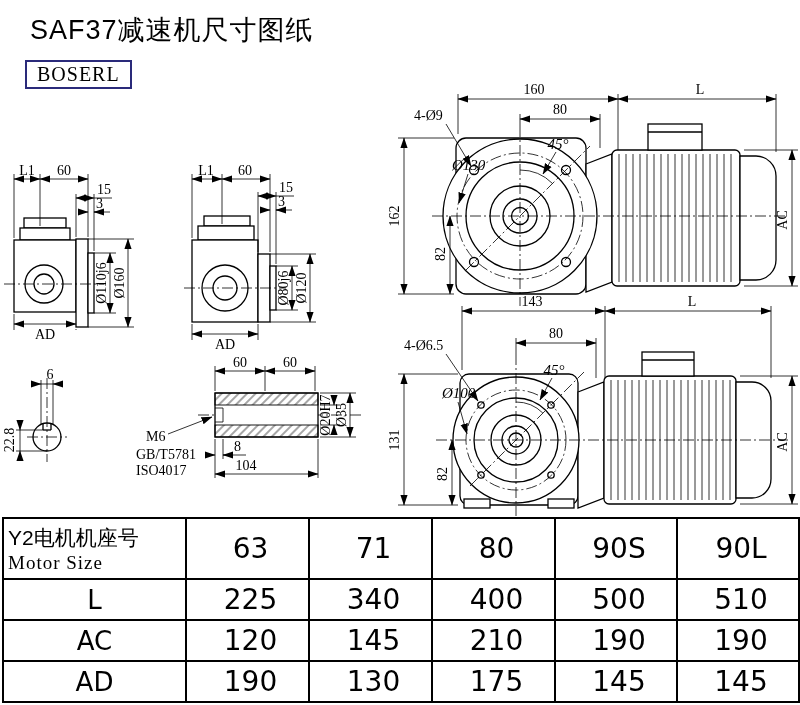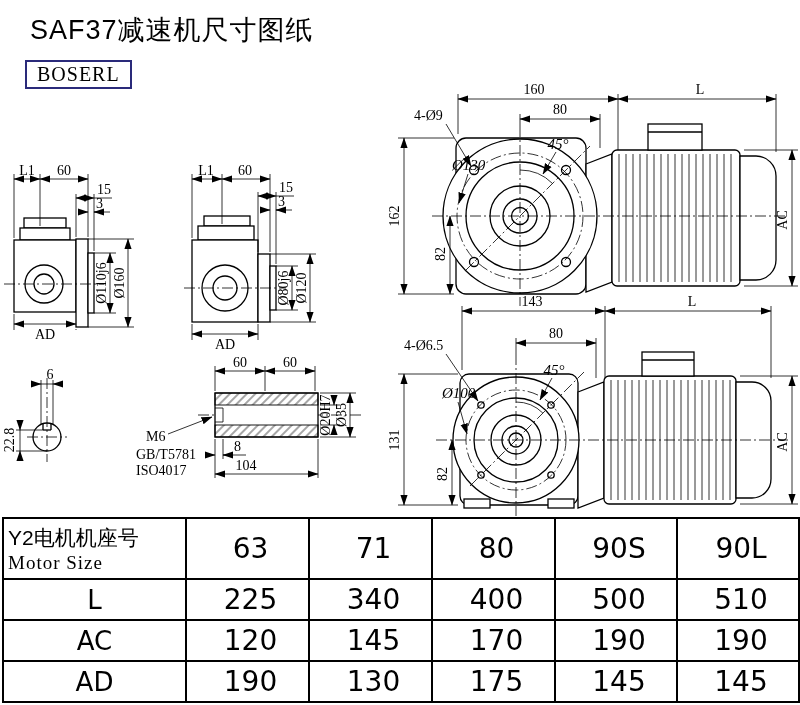--- a/index.html
+++ b/index.html
@@ -313,21 +313,21 @@
       <td class="num">225</td>
       <td class="num">340</td>
       <td class="num">400</td>
       <td class="num">500</td>
       <td class="num">510</td>
     </tr>
     <tr class="h-row">
       <td class="lbl">AC</td>
       <td class="num">120</td>
       <td class="num">145</td>
-      <td class="num">170</td>
+      <td class="num">210</td>
       <td class="num">190</td>
       <td class="num">190</td>
     </tr>
     <tr class="h-row">
       <td class="lbl">AD</td>
       <td class="num">190</td>
       <td class="num">130</td>
       <td class="num">175</td>
       <td class="num">145</td>
       <td class="num">145</td>

